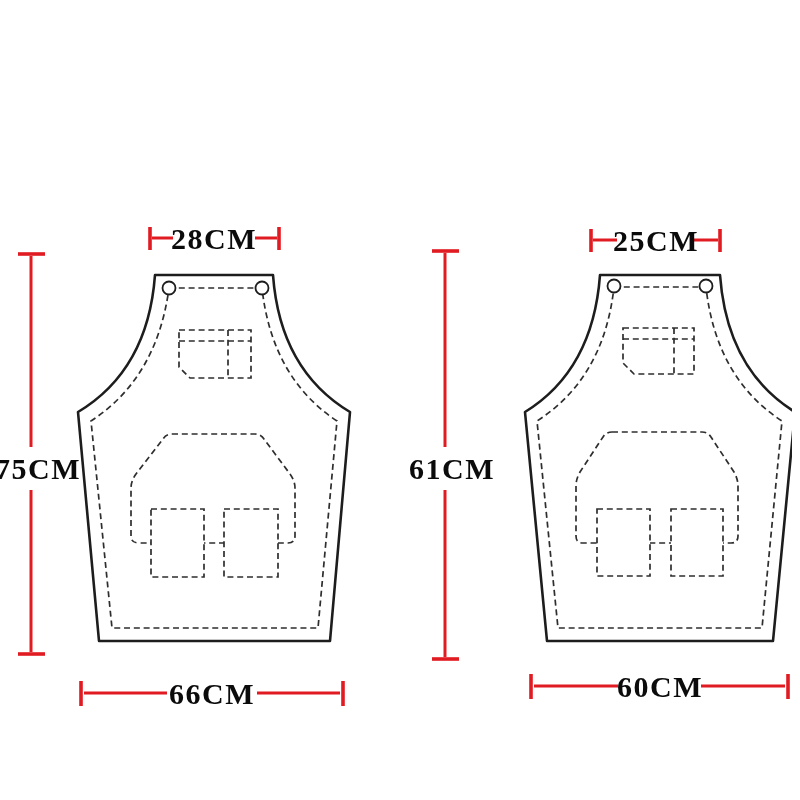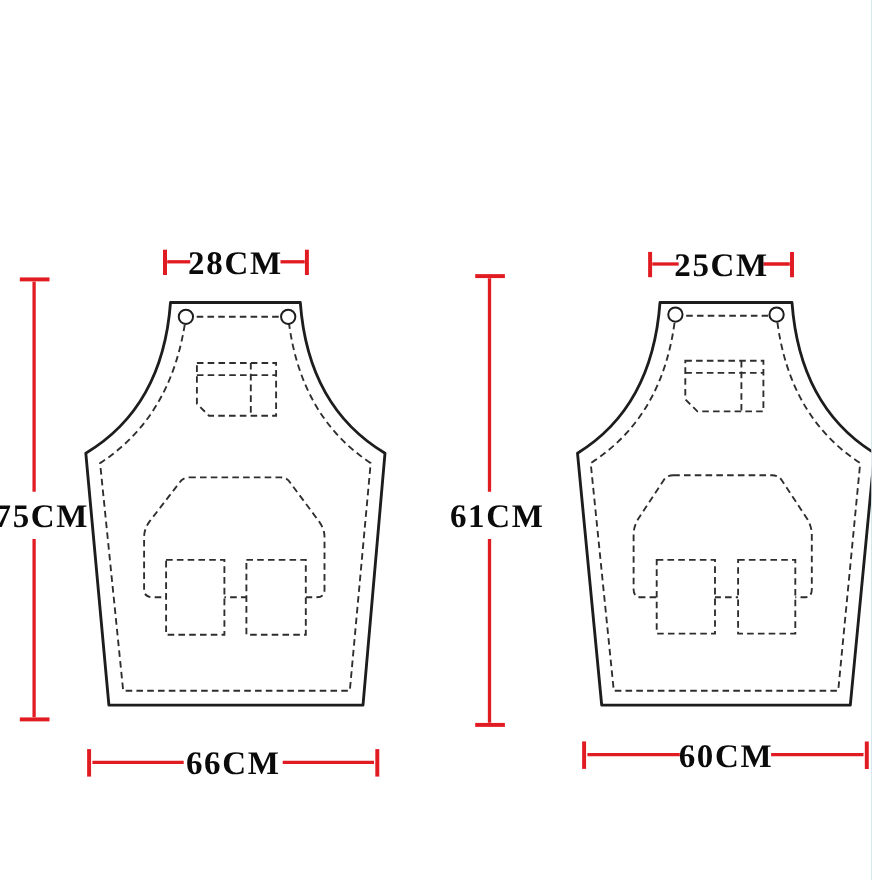--- a/index.html
+++ b/index.html
@@ -5,21 +5,21 @@
   html, body {
     margin: 0;
     padding: 0;
     background: #ffffff;
     font-family: "Liberation Serif", serif;
   }
   .stage {
     position: relative;
     width: 792px;
     height: 800px;
-    background: #0369a1;
+    background: #f97316;
     overflow: hidden;
   }
   svg { display: block; }
 
   
   .solid {
     fill: #ffffff;
     stroke: #1d1d1d;
     stroke-width: 2.6;
     stroke-linejoin: round;

